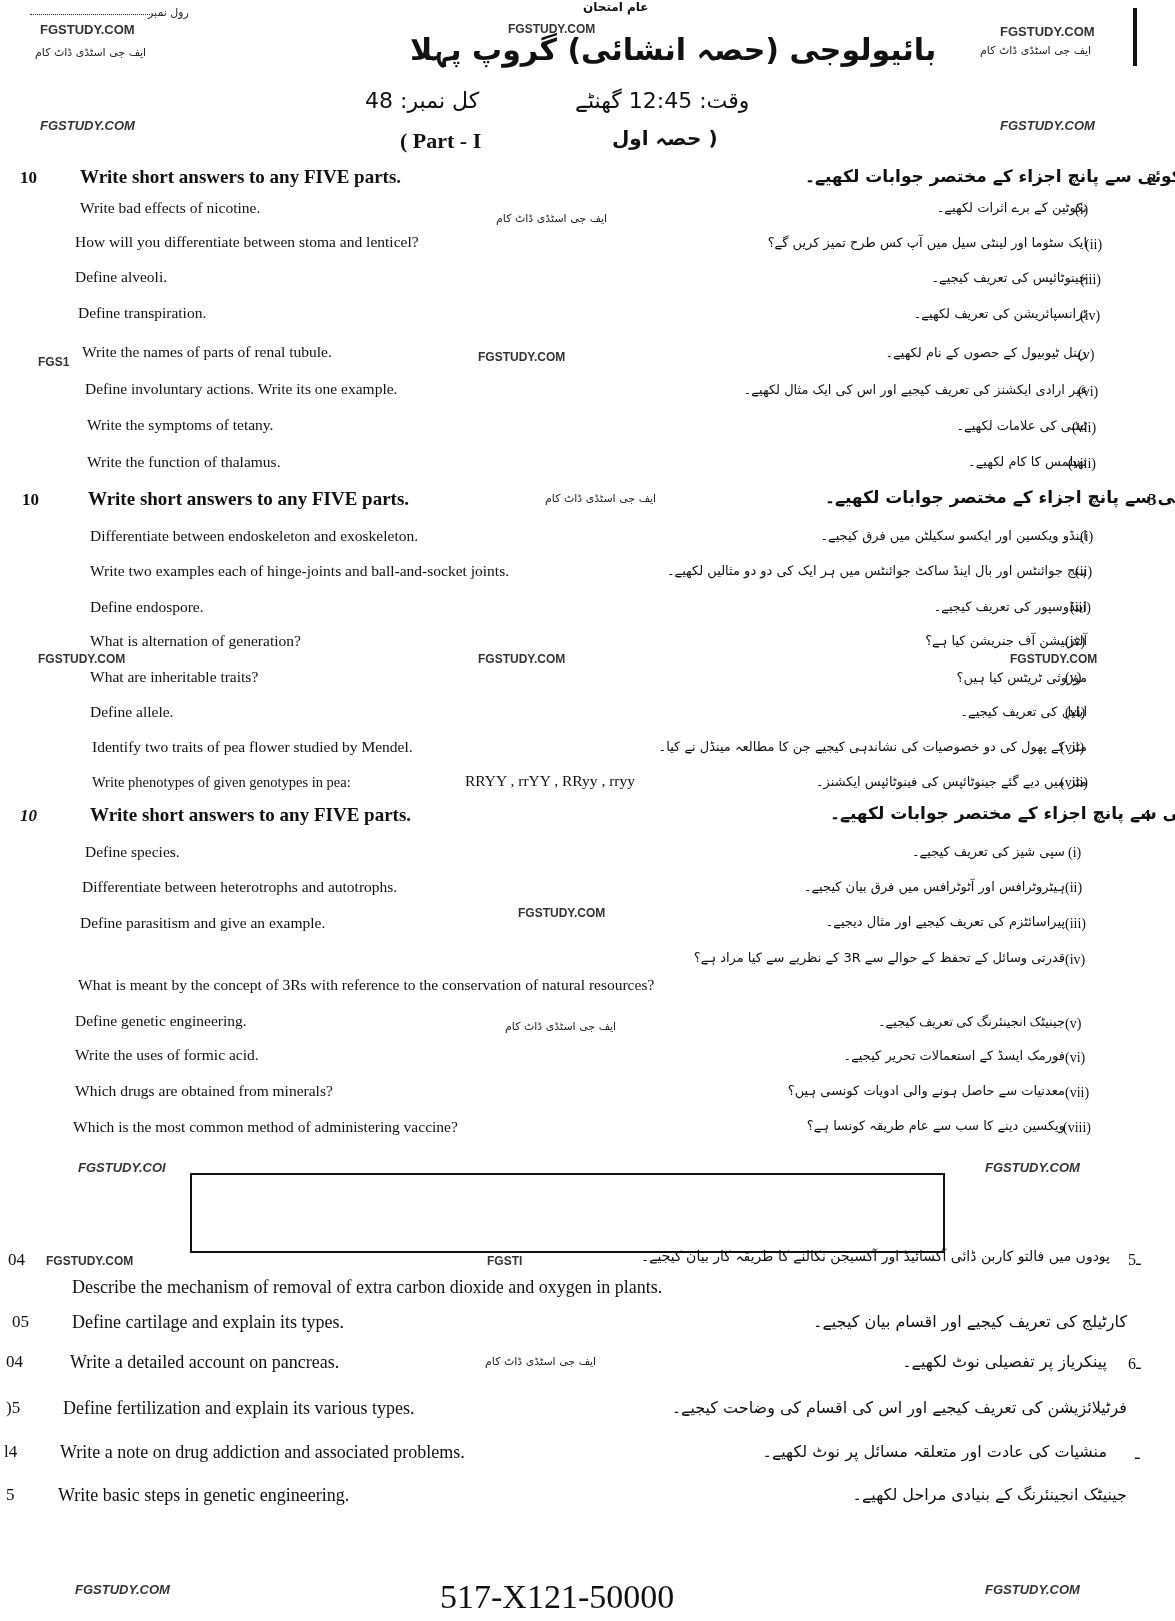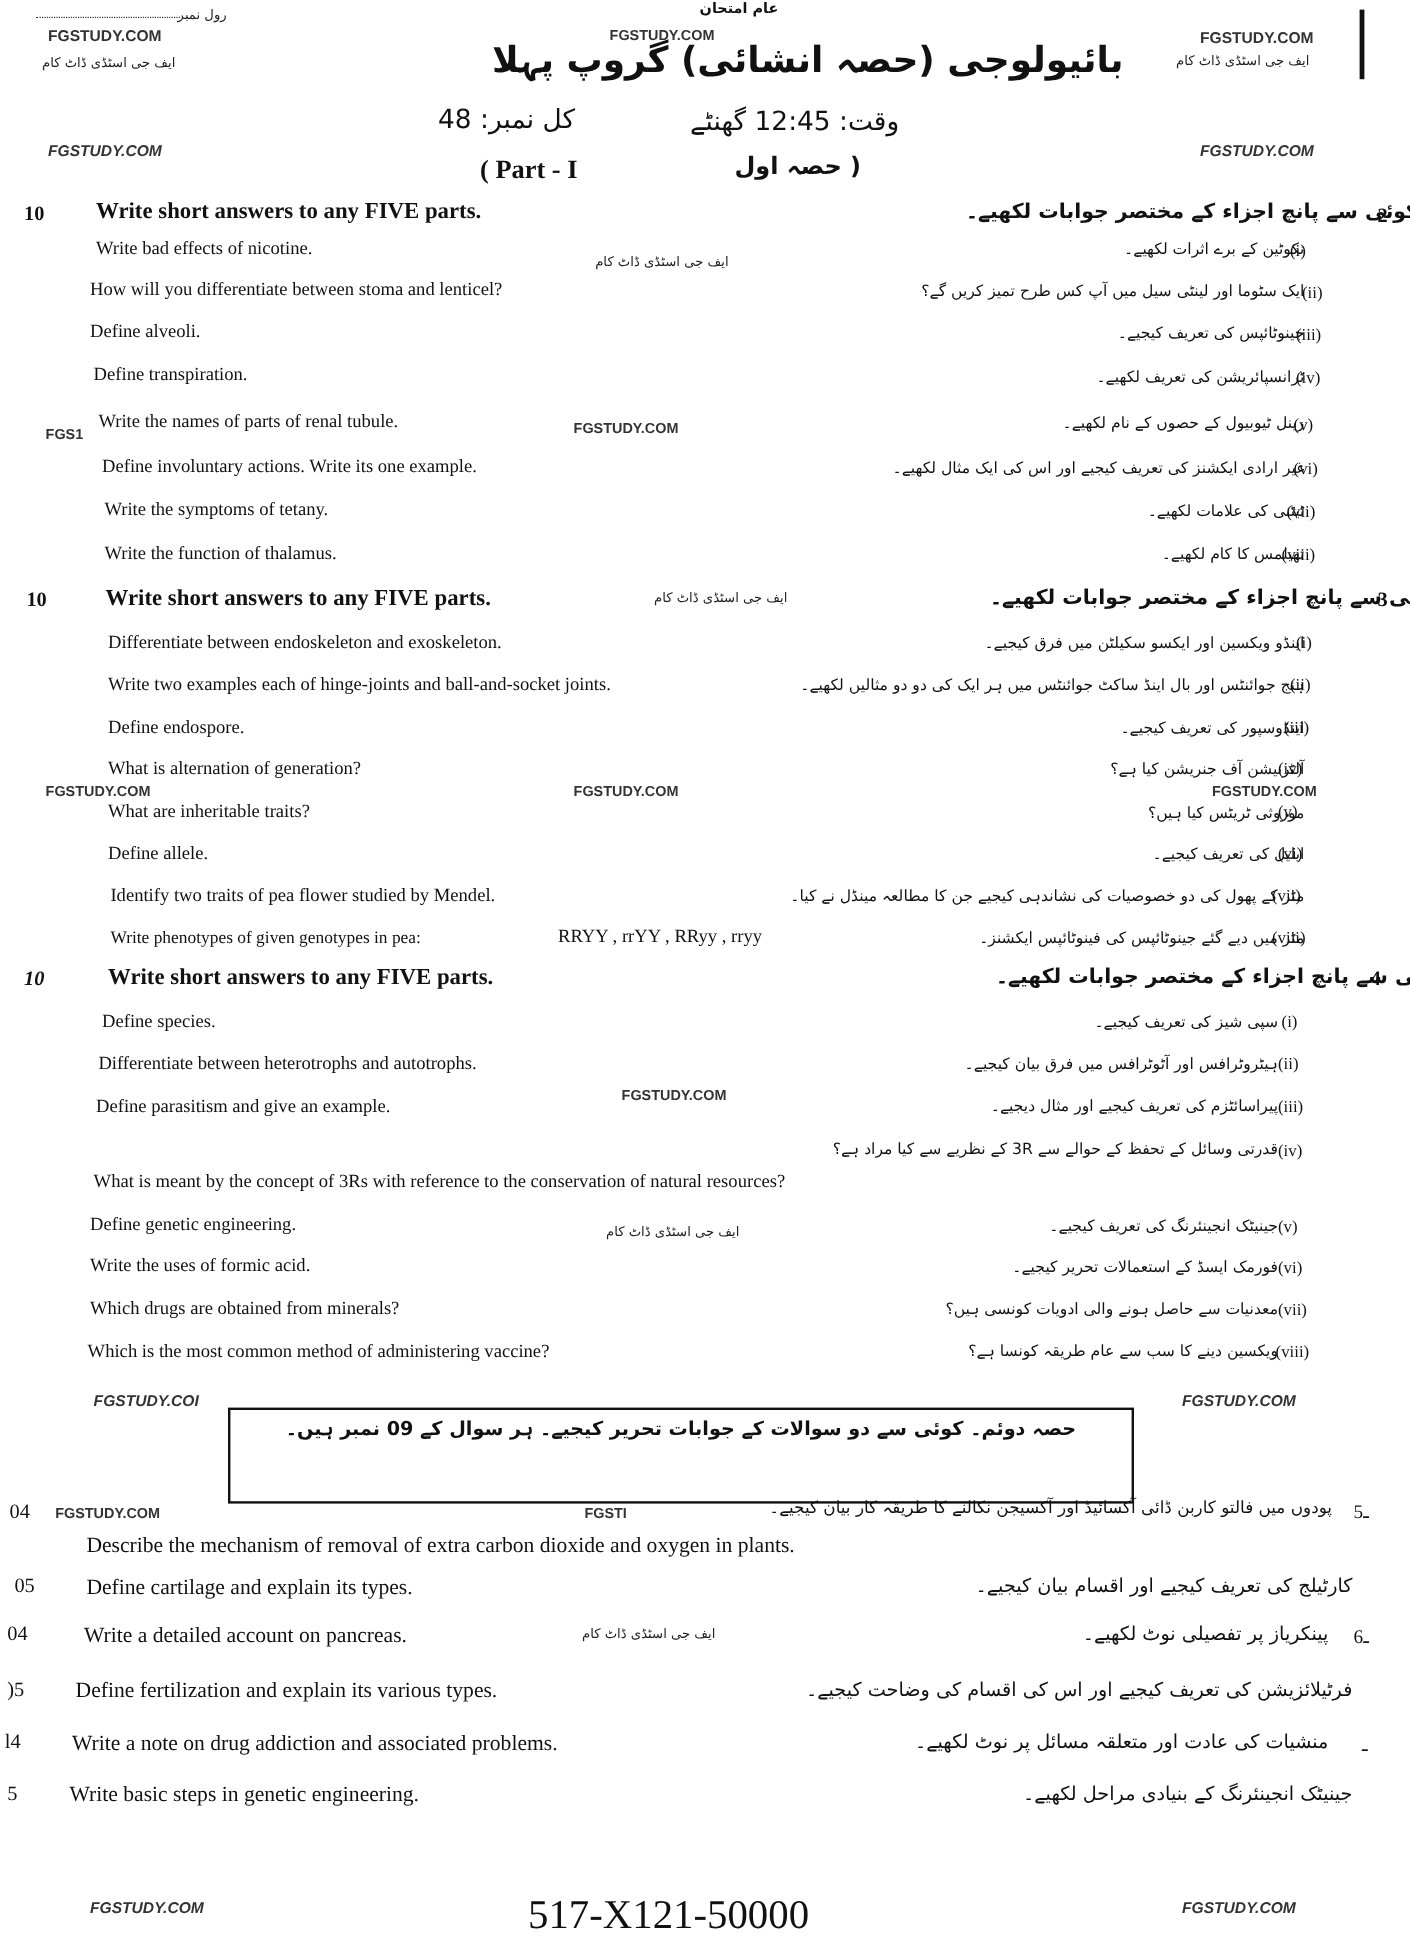--- a/index.html
+++ b/index.html
@@ -129,38 +129,37 @@
 <div class="abs q-item" style="left:75px;top:1012px;">Define genetic engineering.</div>
 <div class="abs urs ur" style="left:505px;top:1020px;">ایف جی اسٹڈی ڈاٹ کام</div>
 <div class="abs q-item" style="left:75px;top:1046px;">Write the uses of formic acid.</div>
 <div class="abs q-item" style="left:75px;top:1082px;">Which drugs are obtained from minerals?</div>
 <div class="abs q-item" style="left:73px;top:1118px;">Which is the most common method of administering vaccine?</div>
 
 <div class="abs ur ur-item" style="right:110px;top:844px;">سپی شیز کی تعریف کیجیے۔</div>
 <div class="abs ur ur-item" style="right:110px;top:879px;">ہیٹروٹرافس اور آٹوٹرافس میں فرق بیان کیجیے۔</div>
 <div class="abs ur ur-item" style="right:110px;top:914px;">پیراسائٹزم کی تعریف کیجیے اور مثال دیجیے۔</div>
 <div class="abs ur ur-item" style="right:110px;top:950px;">قدرتی وسائل کے تحفظ کے حوالے سے 3R کے نظریے سے کیا مراد ہے؟</div>
-<div class="abs ur ur-item" style="right:110px;top:1014px;">جینیٹک انجینئرنگ کی تعریف کیجیے۔</div>
+<div class="abs ur ur-item" style="right:110px;top:1014px;font-family:Liberation Serif, serif;">جینیٹک انجینئرنگ کی تعریف کیجیے۔</div>
 <div class="abs ur ur-item" style="right:110px;top:1048px;">فورمک ایسڈ کے استعمالات تحریر کیجیے۔</div>
 <div class="abs ur ur-item" style="right:110px;top:1083px;">معدنیات سے حاصل ہونے والی ادویات کونسی ہیں؟</div>
 <div class="abs ur ur-item" style="right:110px;top:1118px;">ویکسین دینے کا سب سے عام طریقہ کونسا ہے؟</div>
 
 <div class="abs roman" style="left:1068px;top:845px;">(i)</div>
 <div class="abs roman" style="left:1065px;top:880px;">(ii)</div>
 <div class="abs roman" style="left:1065px;top:916px;">(iii)</div>
 <div class="abs roman" style="left:1065px;top:952px;">(iv)</div>
 <div class="abs roman" style="left:1065px;top:1016px;">(v)</div>
 <div class="abs roman" style="left:1065px;top:1050px;">(vi)</div>
 <div class="abs roman" style="left:1065px;top:1085px;">(vii)</div>
 <div class="abs roman" style="left:1063px;top:1120px;">(viii)</div>
 
 <div class="abs wm wm-i" style="left:78px;top:1160px;">FGSTUDY.COI</div>
 <div class="abs wm wm-i" style="left:985px;top:1160px;">FGSTUDY.COM</div>
 <div class="part2-box">
-  <div class="ur" style="position:absolute;left:0;right:0;top:6px;text-align:center;font-size:16px;font-weight:bold;">حصہ دوئم۔ کوئی سے دو سوالات کے جوابات تحریر کیجیے۔ ہر سوال کے 09 نمبر ہیں۔</div>
 </div>
 
 <div class="abs marks" style="left:8px;top:1250px;">04</div>
 <div class="abs wm" style="left:46px;top:1254px;font-size:12px;">FGSTUDY.COM</div>
 <div class="abs wm" style="left:487px;top:1254px;font-size:12px;">FGSTI</div>
 <div class="abs ur" style="right:65px;top:1248px;font-size:14px;">پودوں میں فالتو کاربن ڈائی آکسائیڈ اور آکسیجن نکالنے کا طریقہ کار بیان کیجیے۔</div>
 
 <div class="abs" style="left:1128px;top:1250px;font-size:16px;">ـ5</div>
 <div class="abs long-q" style="left:72px;top:1277px;">Describe the mechanism of removal of extra carbon dioxide and oxygen in plants.</div>
 

